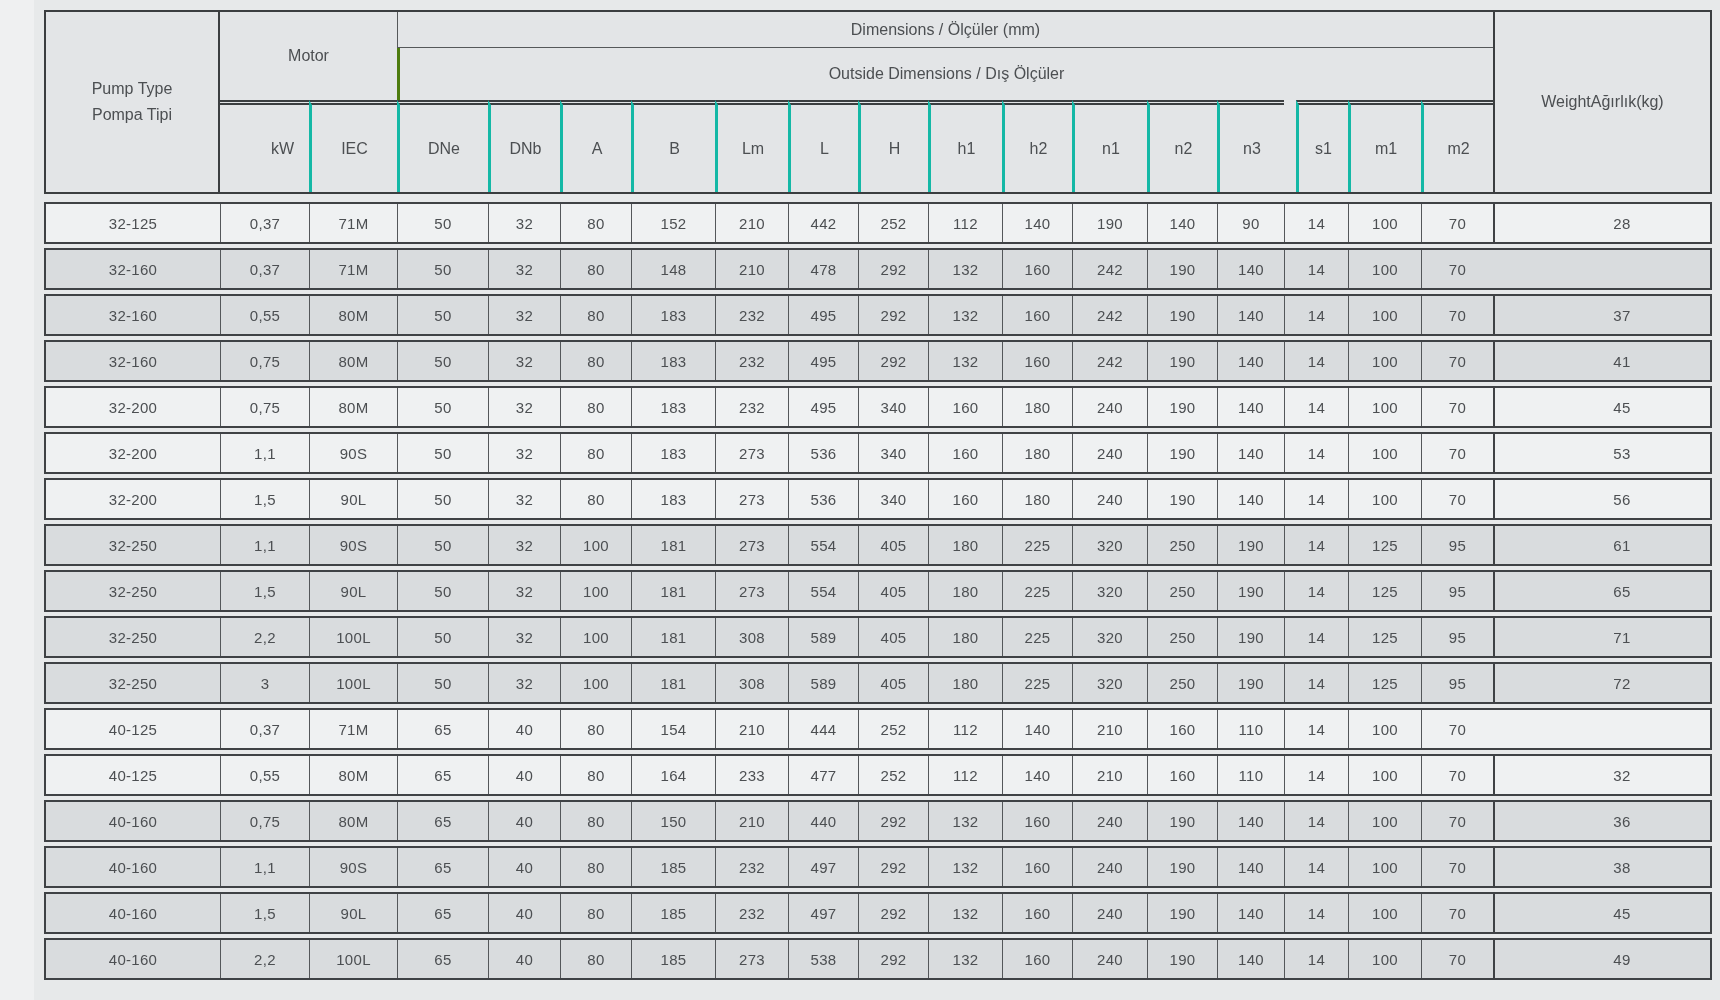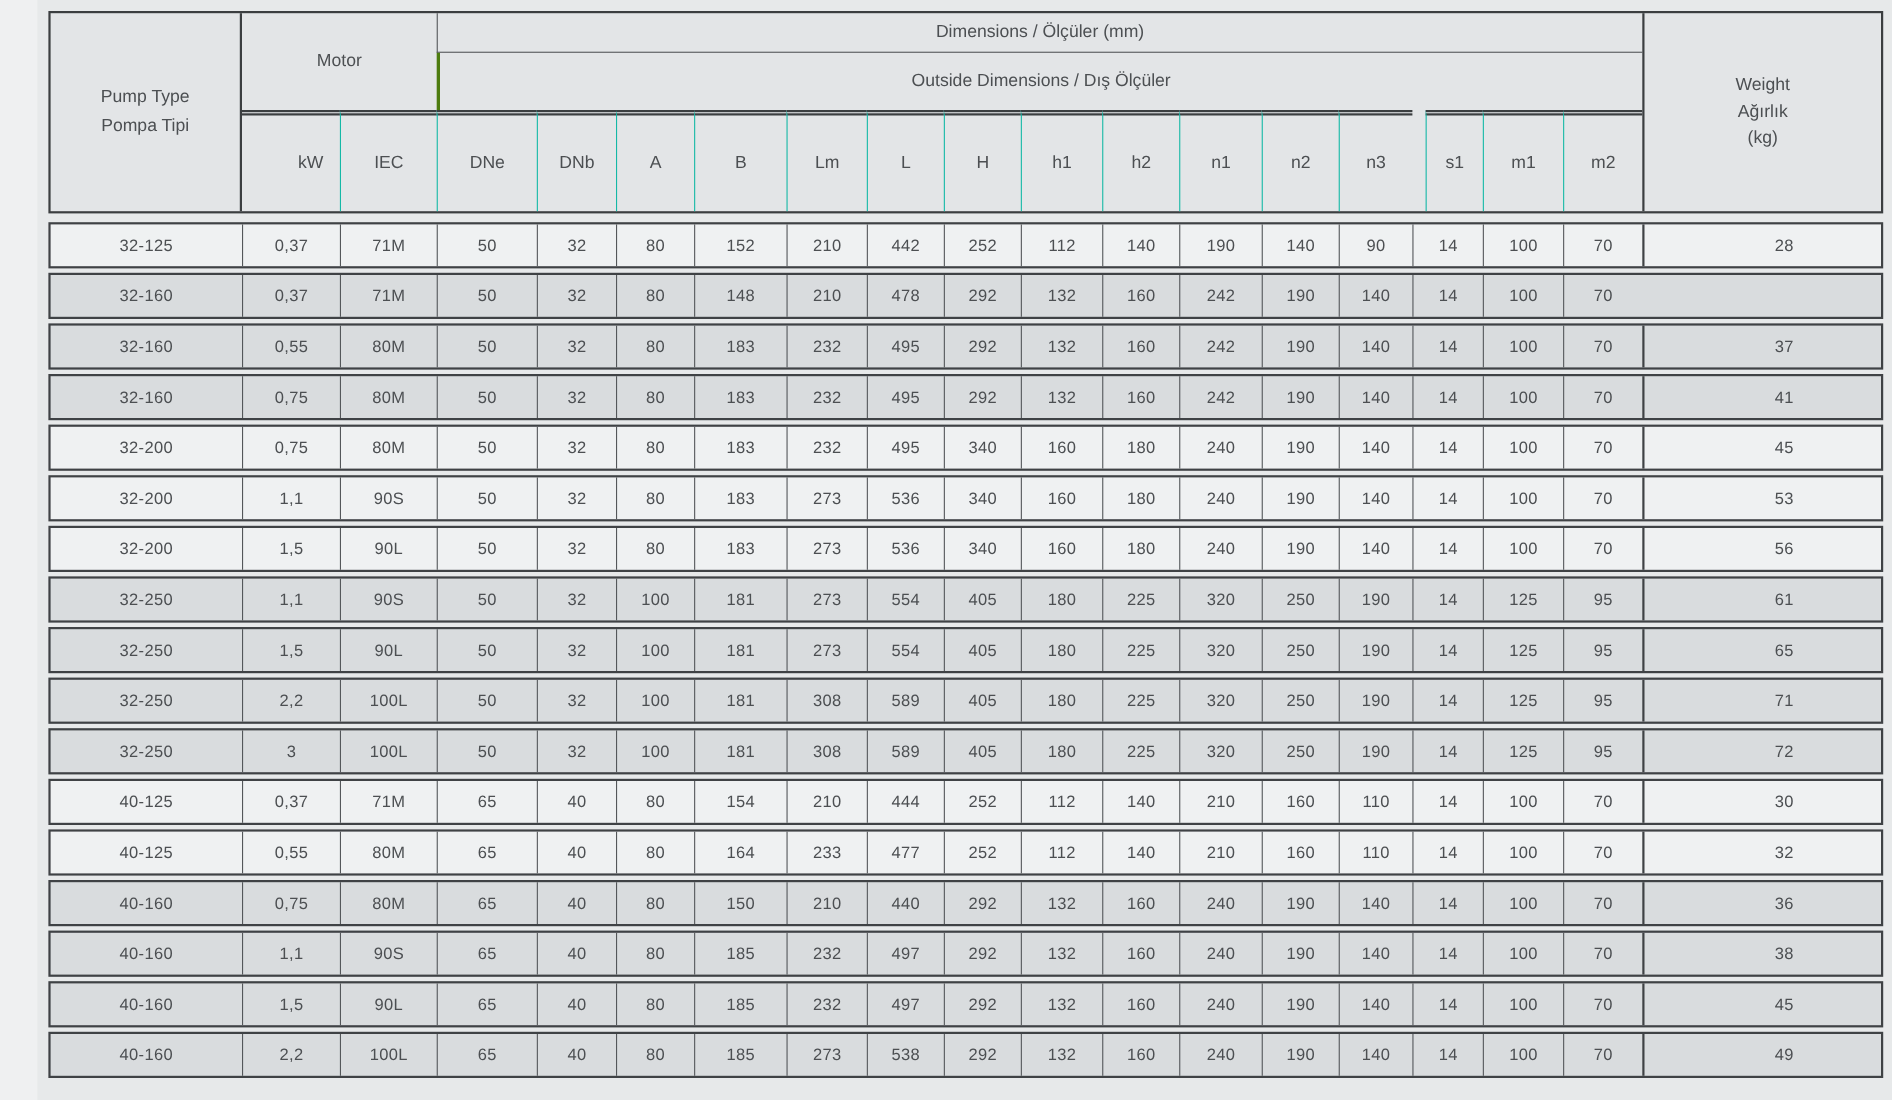--- a/index.html
+++ b/index.html
@@ -24,25 +24,25 @@
     border:2px solid var(--border,#3b3e40);
     background:var(--header-bg,#e3e5e7);
     box-sizing:border-box;width:1668px;
     font-size:16px;
   }
   .hband{display:flex;align-items:center;justify-content:center;text-align:center;}
   .h-pump{grid-area:1/1/4/2;border-right:2px solid var(--border,#3b3e40);flex-direction:column;line-height:1.6;}
   .h-motor{grid-area:1/2/3/4;}
   .h-dims{grid-area:1/4/2/19;border-left:1px solid #55585a;border-bottom:1px solid #55585a;}
   .h-outside{grid-area:2/4/3/19;border-left:3px solid #4d7c0f;}
-  .h-weight{grid-area:1/19/4/20;border-left:2px solid var(--border,#3b3e40);flex-direction:column;line-height:1.5;}
+  .h-weight{grid-area:1/19/4/20;border-left:2px solid var(--border,#3b3e40);flex-direction:row;line-height:1.5;}
   .hcell{
     grid-row:3;display:flex;align-items:center;justify-content:center;
     border-top:5px double var(--border,#3b3e40);
-    border-left:1px solid #14b8a6;
+    border-left:3px solid #14b8a6;
     font-size:16px;
   }
   .hcell.first{border-left:none;}
   .rows{margin-top:8px;}
   .row{
     display:grid;grid-template-columns:var(--cols);
     height:42px;box-sizing:border-box;
     border:2px solid #3f4245;margin-top:4px;
     font-size:15px;
   }
@@ -339,21 +339,20 @@
         <div class="cell">444</div>
         <div class="cell">252</div>
         <div class="cell">112</div>
         <div class="cell">140</div>
         <div class="cell">210</div>
         <div class="cell">160</div>
         <div class="cell">110</div>
         <div class="cell">14</div>
         <div class="cell">100</div>
         <div class="cell">70</div>
-        <div class="cell weight">30</div>
       </div>
       <div class="row light">
         <div class="cell first">40-125</div>
         <div class="cell">0,55</div>
         <div class="cell">80M</div>
         <div class="cell">65</div>
         <div class="cell">40</div>
         <div class="cell">80</div>
         <div class="cell">164</div>
         <div class="cell">233</div>

